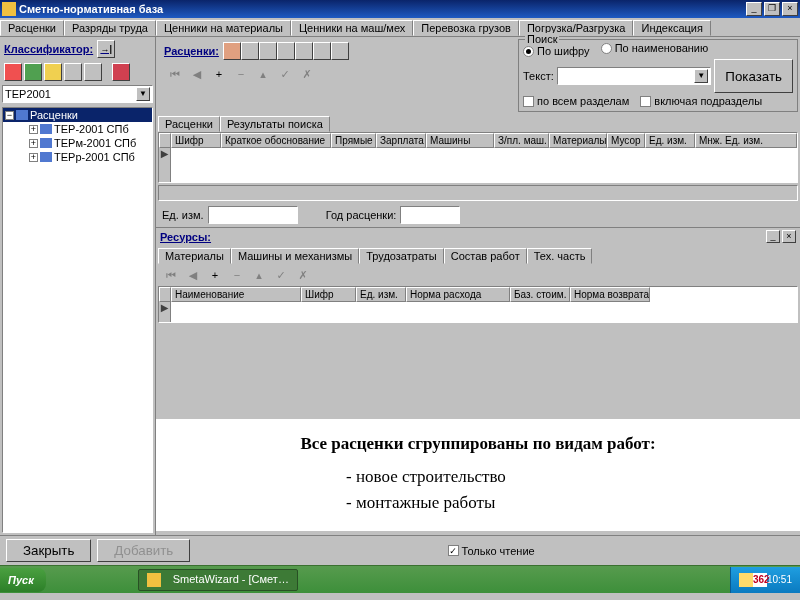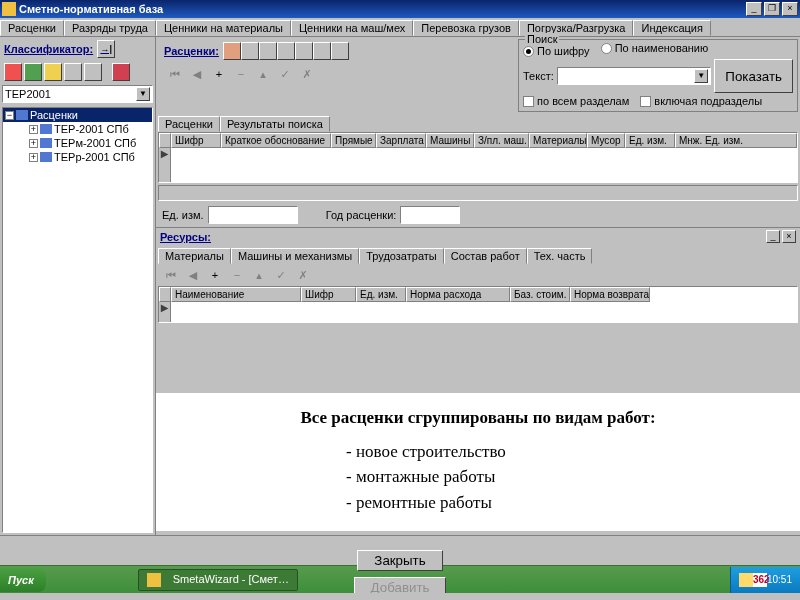--- a/index.html
+++ b/index.html
@@ -70,21 +70,21 @@
 
 .hbar { height: 16px; background: #c0c0c0; border: 1px solid; border-color: #808080 #fff #fff #808080; margin: 2px; }
 .field-row { display: flex; align-items: center; padding: 3px 6px; gap: 4px; }
 
 
 .overlay { position: absolute; bottom: 4px; left: 0; right: 0; background: #fff; padding: 12px 20px 16px; font-family: "Times New Roman", serif; font-size: 17px; line-height: 1.5; }
 .overlay .hdr { text-align: center; font-weight: bold; margin-bottom: 8px; }
 .overlay .li { margin-left: 170px; }
 
 
-.footer { height: 30px; border-top: 1px solid #808080; display: flex; align-items: center; padding: 14px 6px; gap: 6px; flex-direction: column; }
+.footer { height: 30px; border-top: 1px solid #808080; display: flex; align-items: center; padding: 0 6px; gap: 6px; }
 .footer .btn { height: 23px; padding: 2px 16px; }
 .footer .sp { flex: 1; display:flex; justify-content:center; }
 
 
 .taskbar { height: 28px; background: linear-gradient(#579b4e, #3d8f3a); display: flex; align-items: center; border-top: 1px solid #3a7030; }
 .start { background: linear-gradient(#4aa040, #2c7f28); color: #fff; font-style: italic; font-weight: bold; padding: 4px 12px 4px 8px; border-radius: 0 8px 8px 0; height: 24px; display:flex; align-items:center; }
 .ql { width: 20px; height: 20px; margin: 0 1px; }
 .task-active { background: #3d7a36; border: 1px solid #285024; color: #fff; padding: 3px 8px; margin-left: 4px; border-radius: 2px; display:flex; align-items:flex-start; gap:12px; height:22px; }
 .tray { margin-left: auto; background: linear-gradient(#1f9ee0, #0a7ac0); color: #fff; padding: 3px 8px; border-left: 1px solid #0a5a90; height: 26px; display:flex; align-items:center; font-size:10px;}
 .tray-i { width: 14px; height: 14px; background: #ffdb6b; }
@@ -217,21 +217,21 @@
       <div class="stab act">Расценки</div>
       <div class="stab">Результаты поиска</div>
     </div>
     <div class="grid-wrap">
       <div class="grid">
         <div class="gcell" style="width:12px;"></div>
         <div class="gcell" style="width:50px;">Шифр</div>
         <div class="gcell" style="width:110px;">Краткое обоснование</div>
         <div class="gcell" style="width:45px;">Прямые</div>
         <div class="gcell" style="width:50px;">Зарплата</div>
-        <div class="gcell" style="width:48px;">Машины</div>
+        <div class="gcell" style="width:68px;">Машины</div>
         <div class="gcell" style="width:55px;">З/пл. маш.</div>
         <div class="gcell" style="width:58px;">Материалы</div>
         <div class="gcell" style="width:38px;">Мусор</div>
         <div class="gcell" style="width:50px;">Ед. изм.</div>
         <div class="gcell" style="flex:1;">Мнж. Ед. изм.</div>
       </div>
       <div class="grid-body">
           <div class="row-sel">▶</div>
         </div>
     </div>
@@ -281,21 +281,20 @@
         <div class="grid-body" style="height:20px;">
             <div class="row-sel">▶</div>
           </div>
       </div>
     </div>
 
     <div class="overlay">
       <div class="hdr">Все расценки сгруппированы по видам работ:</div>
       <div class="li">- новое строительство</div>
       <div class="li">- монтажные работы</div>
-      <div class="li">- ремонтные работы</div>
     </div>
   </div>
 </div>
 
 <div class="footer">
   <button class="btn">Закрыть</button>
   <button class="btn" style="color:#909090;">Добавить</button>
   <div class="sp">
     <label class="chk-lbl">
       <span class="chk">✓</span>

